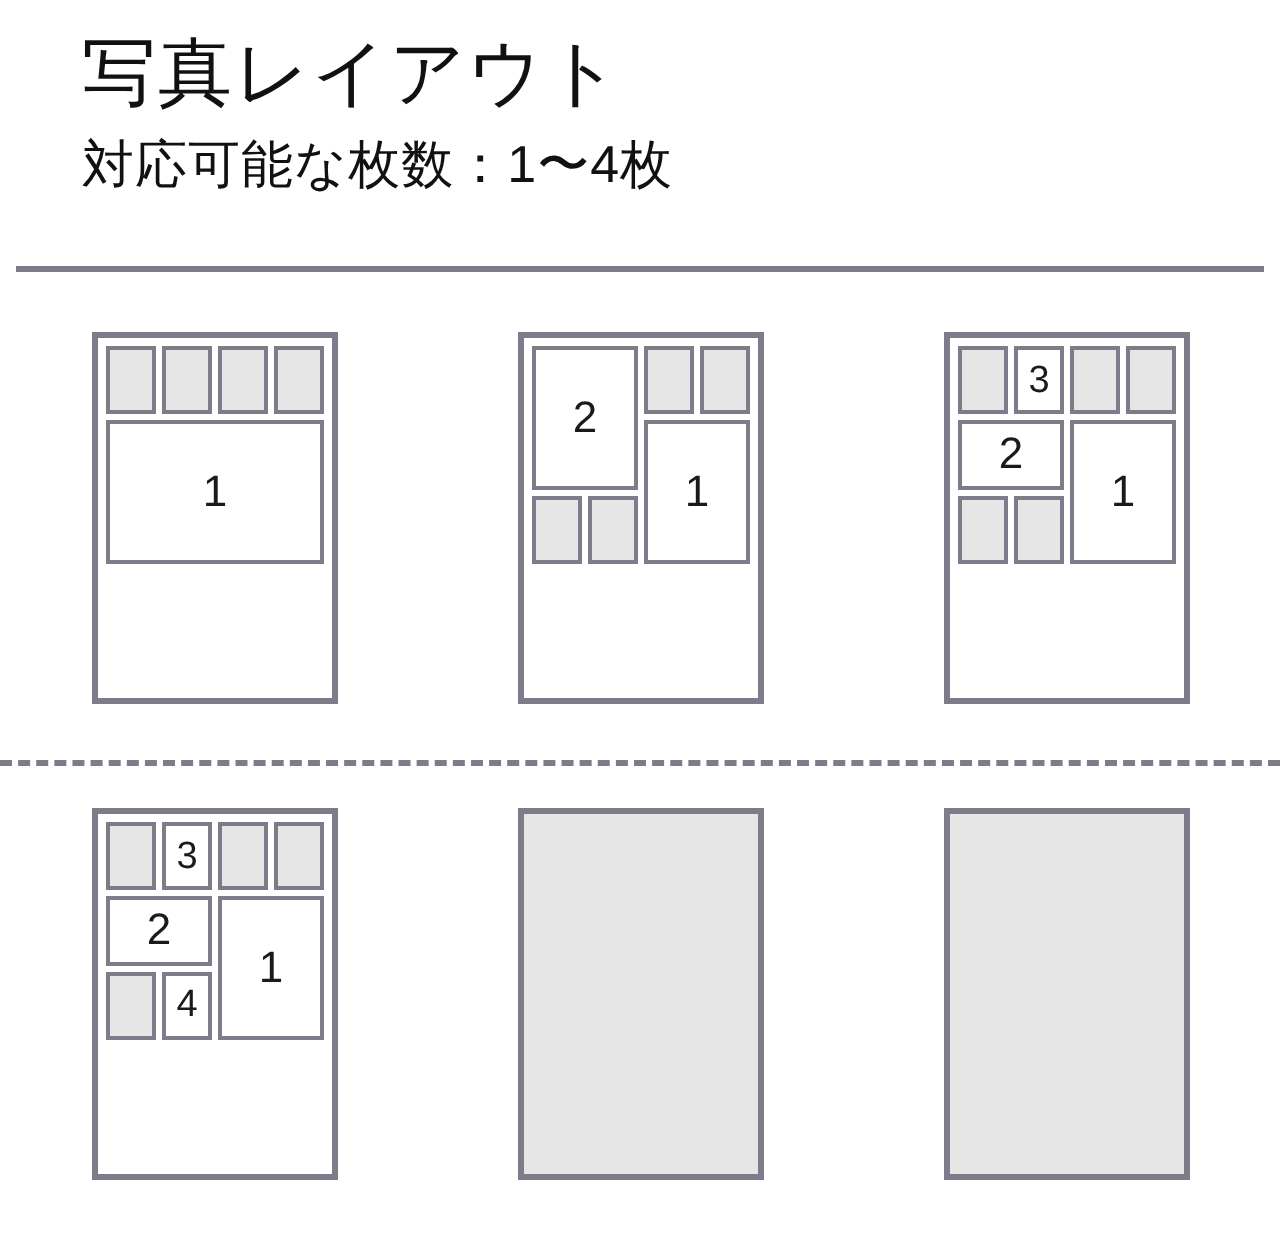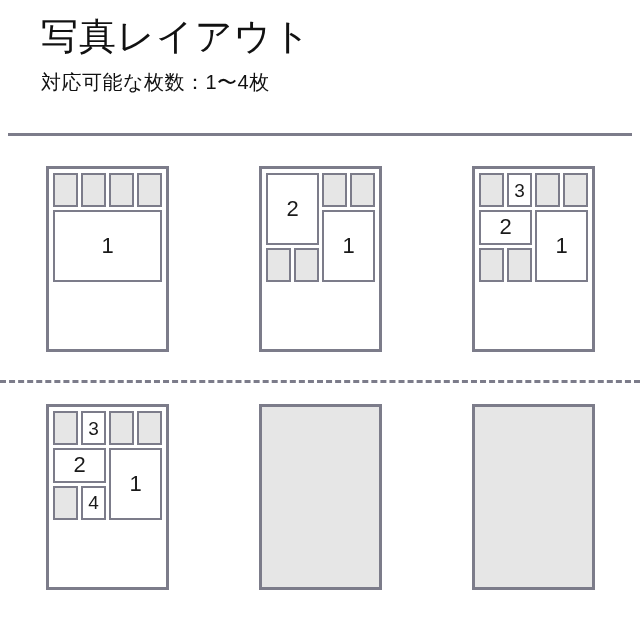--- a/index.html
+++ b/index.html
@@ -33,21 +33,21 @@
   }
   .title {
     font-size: 37px;
     line-height: 46px;
     font-weight: 400;
     letter-spacing: 1px;
     color: #111111;
     white-space: nowrap;
   }
   .subtitle {
-    font-size: 20px;
+    font-size: 26px;
     line-height: 36px;
     font-weight: 400;
     letter-spacing: 0.5px;
     color: #111111;
     white-space: nowrap;
     margin-top: 4px;
   }
   .header-rule {
     position: absolute;
     left: 8px;

